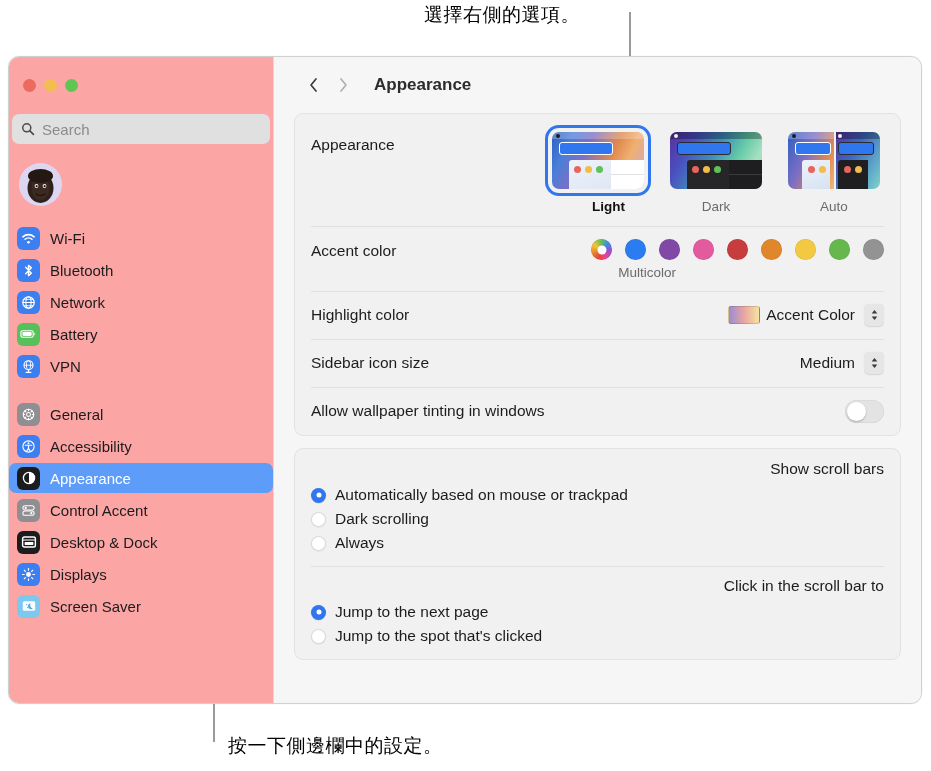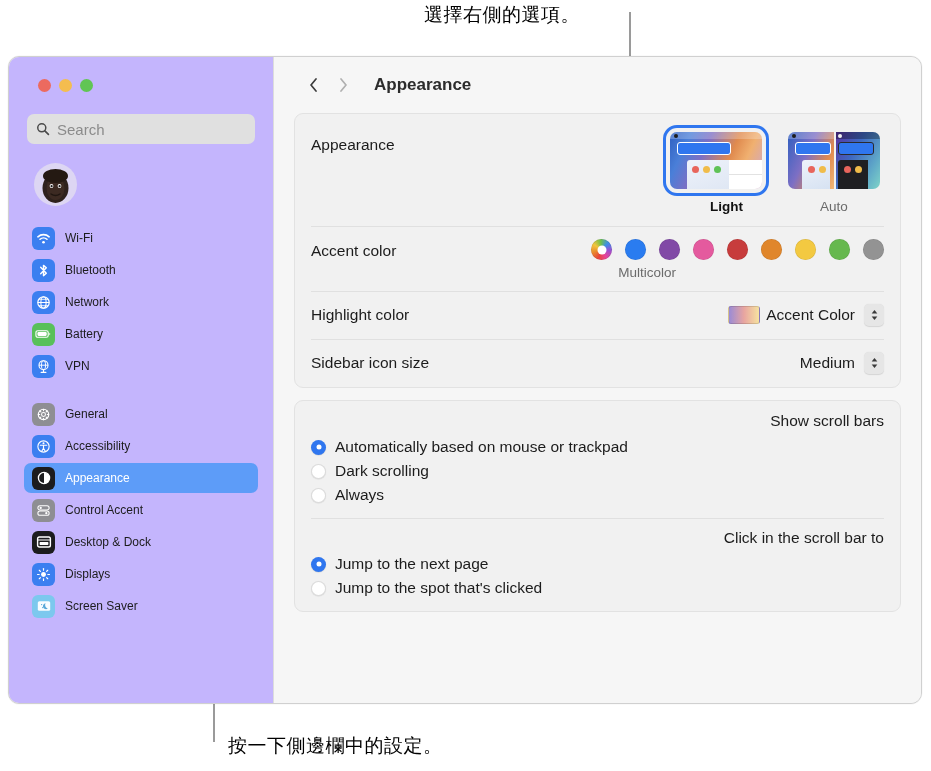--- a/index.html
+++ b/index.html
@@ -38,24 +38,24 @@
     background: #f2f2f2;
     border: 1px solid #d0d0d0;
     overflow: hidden;
     display: flex;
     box-shadow: 0 0 0 0.5px rgba(0,0,0,0.04);
   }
 
   
   .sidebar {
     width: 265px; height: 100%;
-    background: #c4b5fd;
+    background: #fca5a5;
     border-right: 1px solid #dcdcdc;
     position: relative;
-    padding: 0 15px;
+    padding: 0 0;
     flex: 0 0 265px;
   }
   .traffic { display: flex; gap: 8px; padding: 22px 0 0 14px; }
   .dot { width: 13px; height: 13px; border-radius: 50%; }
   .dot.red    { background: #ec6a5f; }
   .dot.yellow { background: #f4bd4f; }
   .dot.green  { background: #61c554; }
 
   .search-box {
     margin: 22px 3px 0 3px;
@@ -88,21 +88,21 @@
   .nav-group.second { margin-top: 18px; }
   .nav-item {
     display: flex; align-items: center; gap: 10px;
     height: 30px; padding: 0 8px;
     border-radius: 7px;
     margin-bottom: 2px;
     cursor: default;
   }
   .nav-item.selected { background: #5d9cf8; }
   .nav-item.selected .nav-label { color: #fff; }
-  .nav-label { font-size: 12px; color: #1c1c1c; white-space: nowrap; }
+  .nav-label { font-size: 15px; color: #1c1c1c; white-space: nowrap; }
   .nav-icon {
     width: 23px; height: 23px; border-radius: 6px;
     display: flex; align-items: center; justify-content: center;
     flex: 0 0 23px;
   }
 
   
   .content { flex: 1; background: #f6f6f6; position: relative; padding: 0 20px; }
   .toolbar { height: 56px; display: flex; align-items: center; gap: 4px; padding-left: 6px; }
   .navbtn {
@@ -474,20 +474,39 @@
                   <div class="tl" style="left:27px;background:#5fc256"></div>
                 </div>
                 <div class="winlet2" style="background:#ffffff">
                   <div style="position:absolute;left:0;top:14px;right:0;height:1px;background:#e2e2e2"></div>
                 </div>
               </div>
             </div>
             <span class="theme-name">Light</span>
           </div>
 
+          <div class="theme">
+            <div class="thumb-wrap">
+              <div class="thumb">
+                <div class="wp" style="background:linear-gradient(120deg,#5b2f9e 0%,#4a4fc0 22%,#3f8fb8 45%,#63c9a8 65%,#a8e0c0 82%,#7fd4c8 100%)"></div>
+                <div class="menubar" style="background:rgba(0,0,0,0.3)"></div>
+                <div class="apple" style="background:#f0f0f0"></div>
+                <div class="searchbar" style="border-color:#2b2b2e;background:#2f76ef"></div>
+                <div class="winlet" style="background:#262629">
+                  <div class="tl" style="left:5px;background:#e8655c"></div>
+                  <div class="tl" style="left:16px;background:#f0bc4a"></div>
+                  <div class="tl" style="left:27px;background:#5fc256"></div>
+                </div>
+                <div class="winlet2" style="background:#1e1e20">
+                  <div style="position:absolute;left:0;top:14px;right:0;height:1px;background:#3a3a3d"></div>
+                </div>
+              </div>
+            </div>
+            <span class="theme-name">Dark</span>
+          </div>
 
           <div class="theme">
             <div class="thumb-wrap">
               <div class="thumb">
                 <div class="wp" style="left:0;right:50%;background:linear-gradient(115deg,#2f5fc0,#7d6fc4 40%,#e08a4e 72%,#f2b878 100%)"></div>
                 <div class="wp" style="left:50%;right:0;background:linear-gradient(120deg,#5b2f9e,#3f68c0 40%,#5fa8c8 75%,#7fd4c8 100%)"></div>
                 <div class="menubar" style="left:0;right:50%;background:rgba(255,255,255,0.22)"></div>
                 <div class="menubar" style="left:50%;right:0;background:rgba(0,0,0,0.3)"></div>
                 <div class="apple" style="background:#1d1d1d"></div>
                 <div class="apple" style="left:50px;background:#f0f0f0"></div>
@@ -551,20 +570,28 @@
             <span class="stepper">
               <svg width="9" height="14" viewBox="0 0 9 14">
                 <path d="M4.5 2 L7.3 5.4 H1.7 Z" fill="#3a3a3a"></path>
                 <path d="M4.5 12 L7.3 8.6 H1.7 Z" fill="#3a3a3a"></path>
               </svg>
             </span>
           </div>
         </div>
       </div>
 
+      <div class="row">
+        <span class="row-label">Allow wallpaper tinting in windows</span>
+        <div class="row-right">
+          <div class="toggle">
+            <div class="knob"></div>
+          </div>
+        </div>
+      </div>
     </div>
 
     <div class="card">
 
       <div class="sect">
         <div class="sect-title">Show scroll bars</div>
 
         <div class="radio-item">
           <span class="radio on"></span>
           <span class="radio-label">Automatically based on mouse or trackpad</span>

